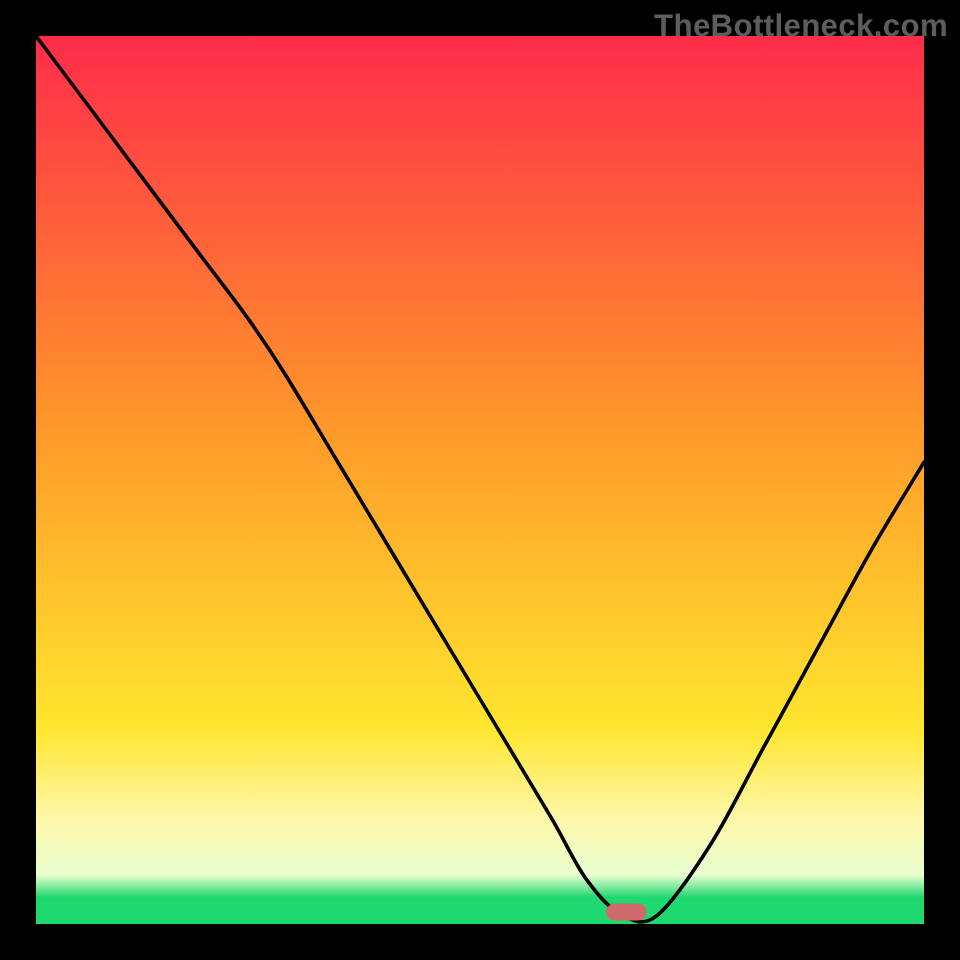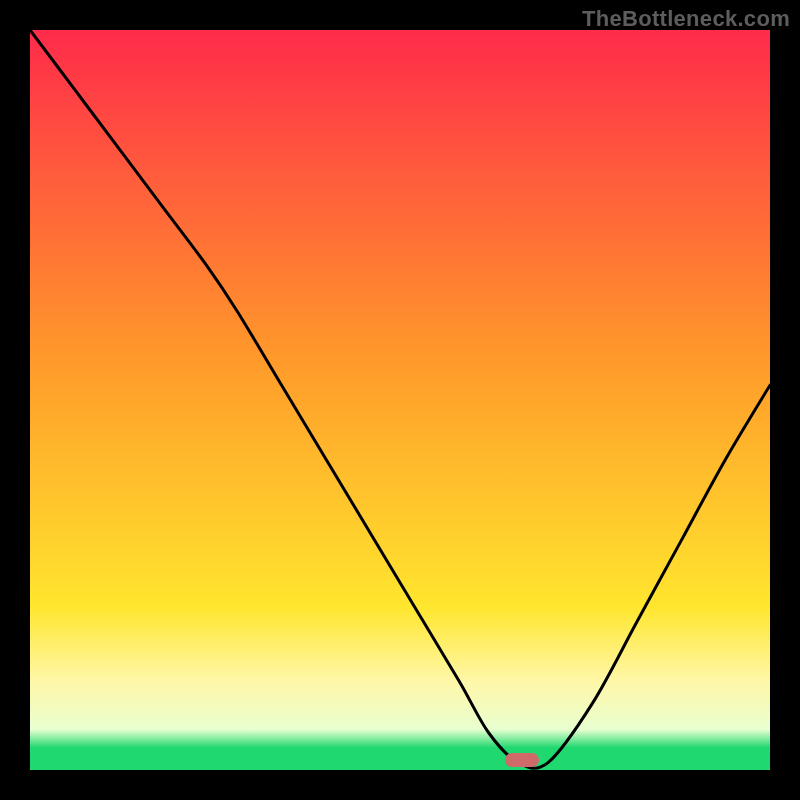--- a/index.html
+++ b/index.html
@@ -3,21 +3,21 @@
 <meta charset="utf-8">
 <style>
   * { margin: 0; padding: 0; box-sizing: border-box; }
   html, body { width: 800px; height: 800px; overflow: hidden; background: #000; }
   .frame { position: relative; width: 800px; height: 800px; }
   .watermark {
     position: absolute;
     top: 6px;
     right: 10px;
     font-family: Arial, Helvetica, sans-serif;
-    font-size: 22px;
+    font-size: 26px;
     font-weight: 600;
     color: #5d5d5d;
     letter-spacing: 0.3px;
     z-index: 10;
   }
   .plot-area {
     position: absolute;
     left: 30px;
     top: 30px;
     width: 740px;

